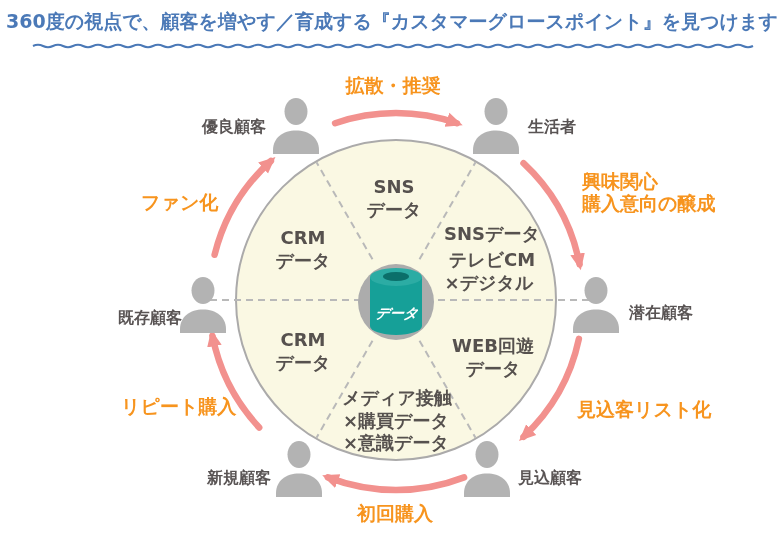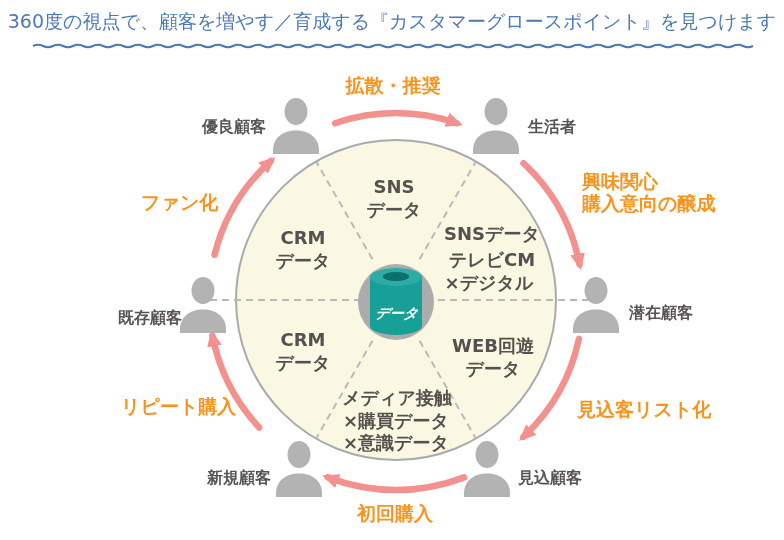--- a/index.html
+++ b/index.html
@@ -1,19 +1,19 @@
 <!DOCTYPE html>
 <html><head>
 <meta charset="utf-8">
 <style>
   html,body{margin:0;padding:0;background:#ffffff;}
   body{width:784px;height:540px;position:relative;overflow:hidden;
        font-family:"DejaVu Sans","Liberation Sans",sans-serif;}
   .title{position:absolute;top:9px;left:0;width:784px;text-align:center;
-         color:#4b79b7;font-size:19px;font-weight:normal;letter-spacing:0px;}
+         color:#4b79b7;font-size:19px;font-weight:bold;letter-spacing:0px;}
   .wave-svg{position:absolute;top:40px;left:0;}
   .diagram-svg{position:absolute;top:0;left:0;}
   text{font-family:"DejaVu Sans","Liberation Sans",sans-serif;}
   .seg-text{fill:#56514e;font-size:18px;font-weight:bold;}
   .actor-text{fill:#595454;font-size:16px;font-weight:bold;}
   .orange-text{fill:#f7941e;font-size:19px;font-weight:bold;}
   .cyl-label{fill:#ffffff;font-size:14px;font-weight:bold;font-style:italic;}
 </style>
 </head>
 <body>

